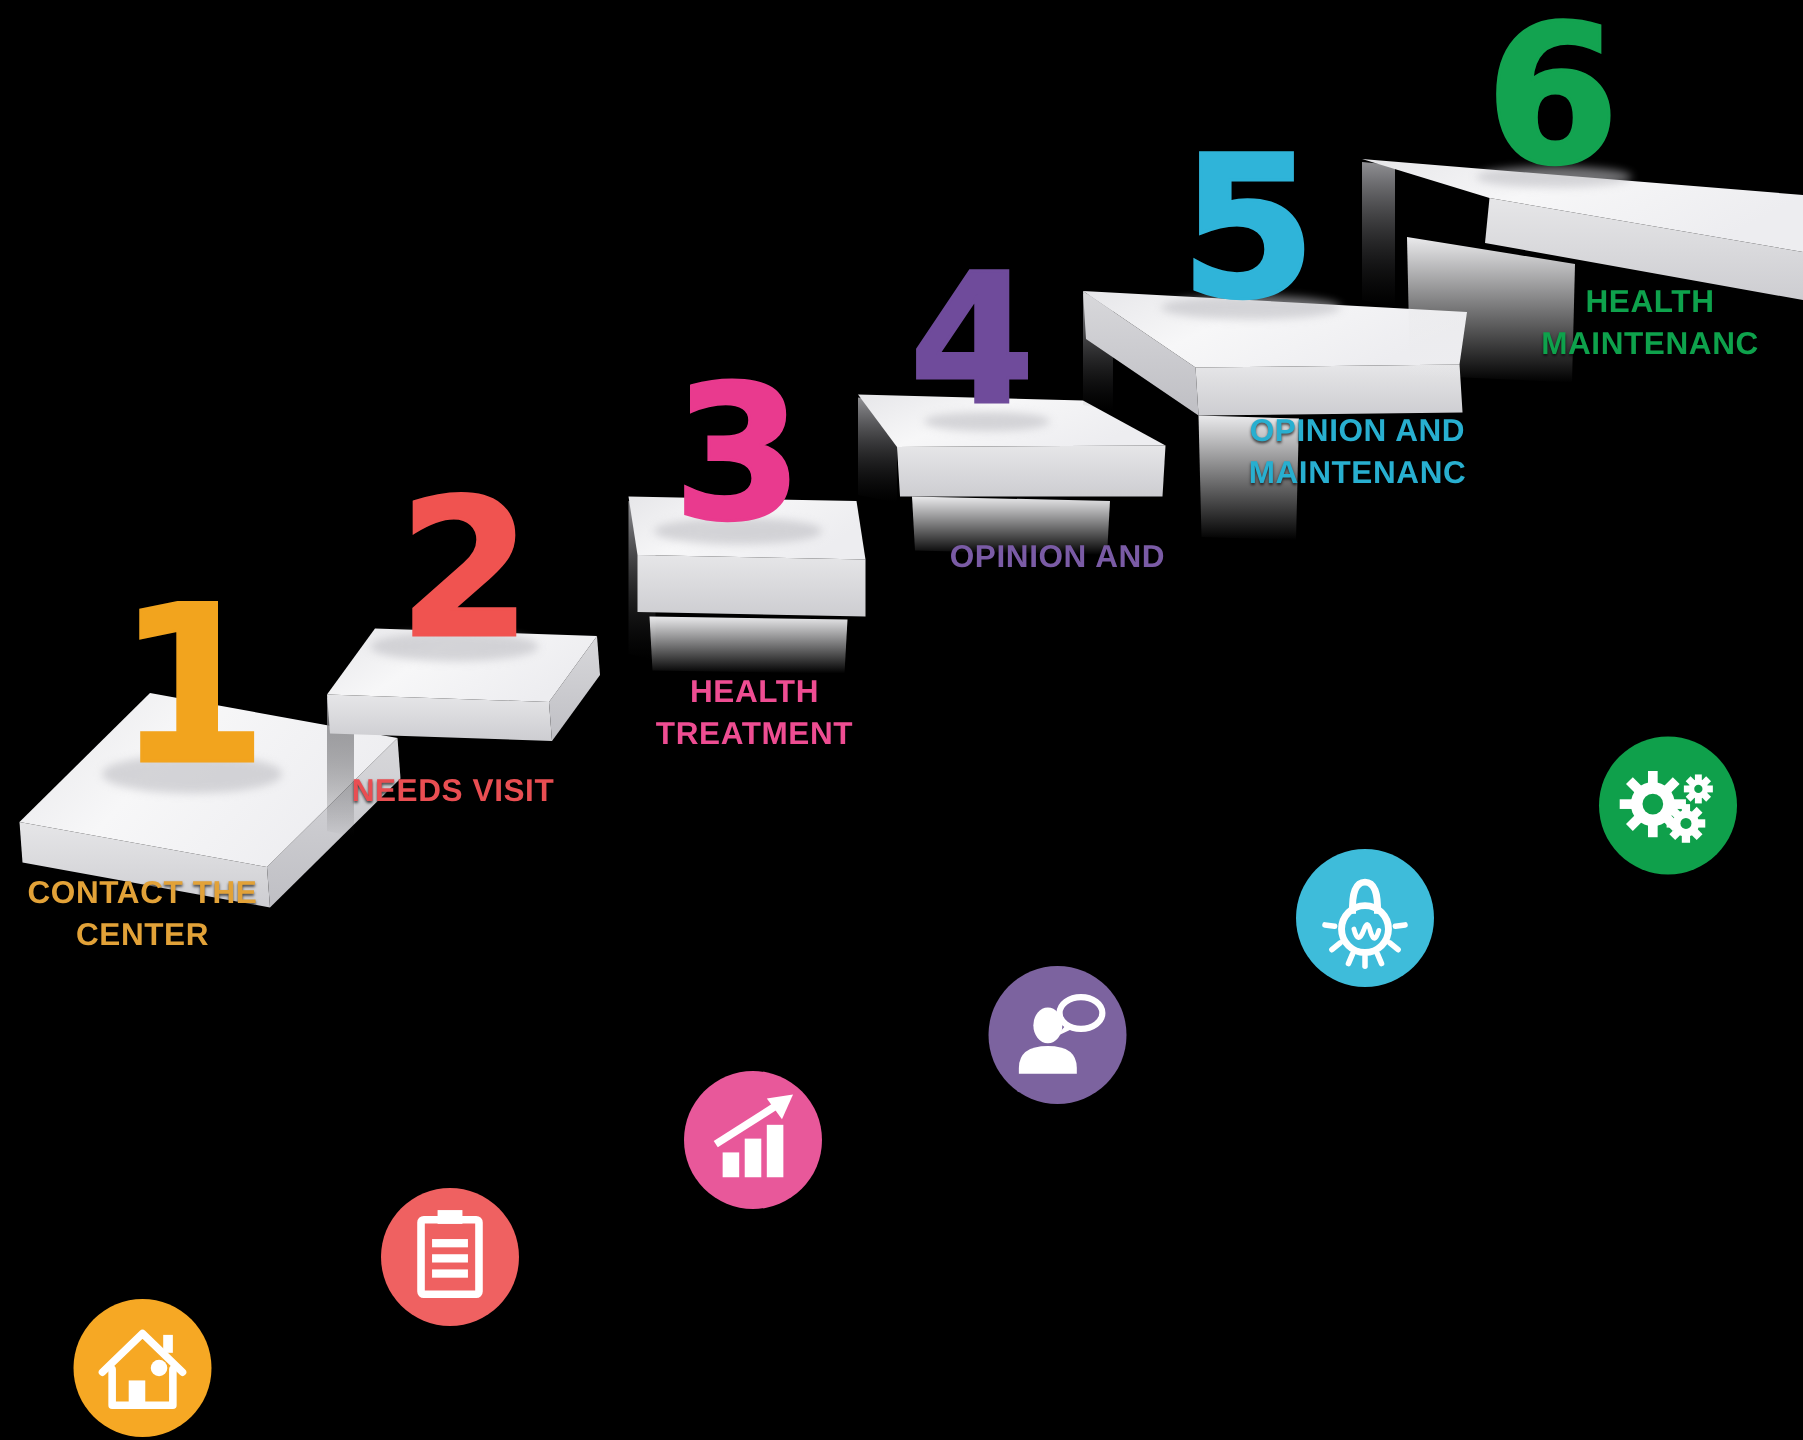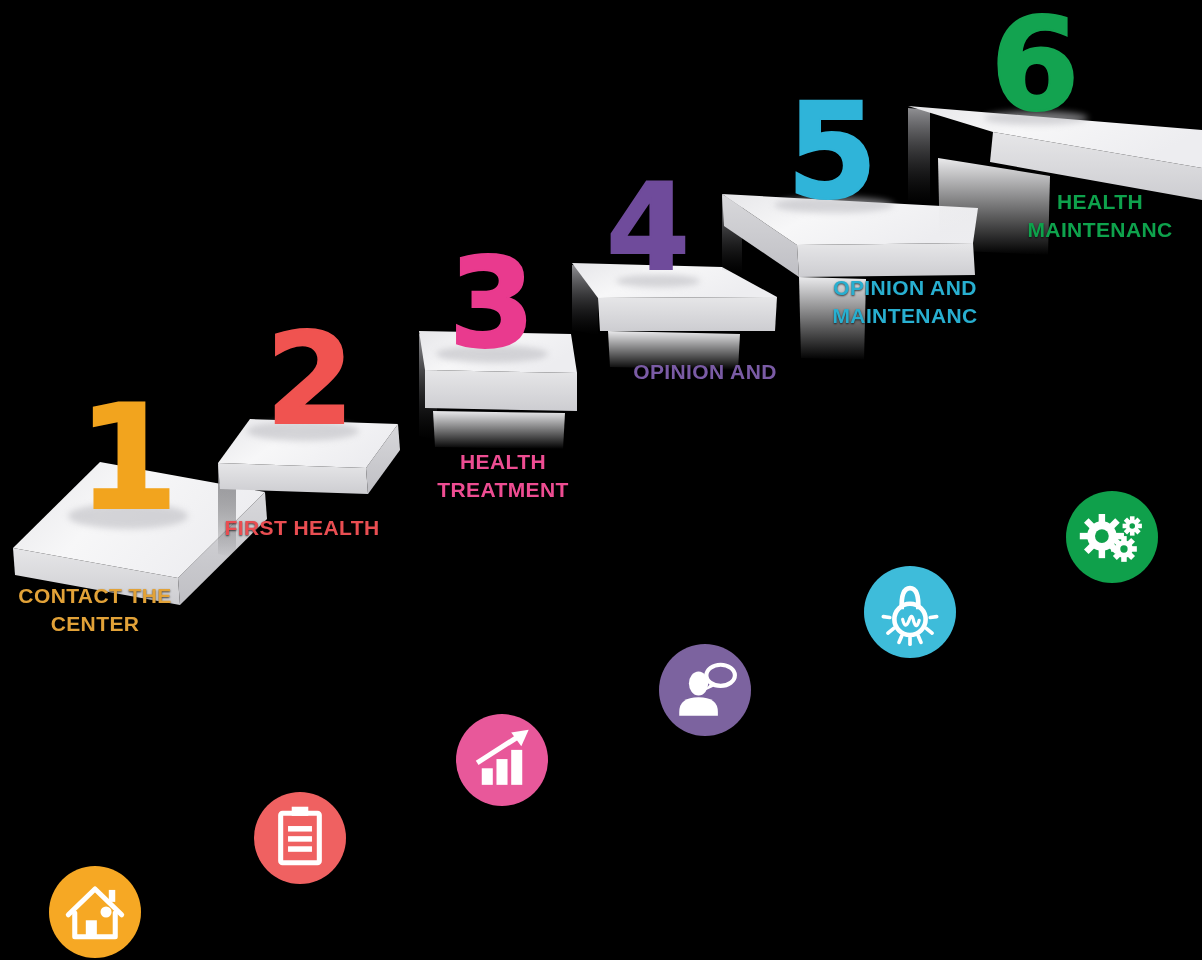--- a/index.html
+++ b/index.html
@@ -130,21 +130,21 @@
   <div class="num" style="left: 492px; top: 241px; font-size: 124px; color: rgb(233, 58, 142);">3</div>
   <div class="num" style="left: 648px; top: 168px; font-size: 120px; color: rgb(111, 75, 155);">4</div>
   <div class="num" style="left: 832px; top: 86px; font-size: 131px; color: rgb(47, 180, 217);">5</div>
   <div class="num" style="left: 1035px; top: 1px; font-size: 128px; color: rgb(19, 163, 80);">6</div>
 
   <div class="step-label" style="left: -45px; top: 582px; color: rgb(226, 162, 56);">
     <div>CONTACT THE</div>
     <div>CENTER</div>
   </div>
   <div class="step-label" style="left: 162px; top: 514px; color: rgb(233, 78, 82);">
-    <div>FIRST HEALTH</div>
+    <div>NEEDS VISIT</div>
     <div></div>
   </div>
   <div class="step-label" style="left: 363px; top: 448px; color: rgb(238, 77, 146);">
     <div>HEALTH</div>
     <div>TREATMENT</div>
   </div>
   <div class="step-label" style="left: 565px; top: 358px; color: rgb(122, 91, 165); text-align: center;">
     <div>OPINION AND</div>
   </div>
   <div class="step-label" style="left: 765px; top: 274px; color: rgb(40, 175, 208);">

